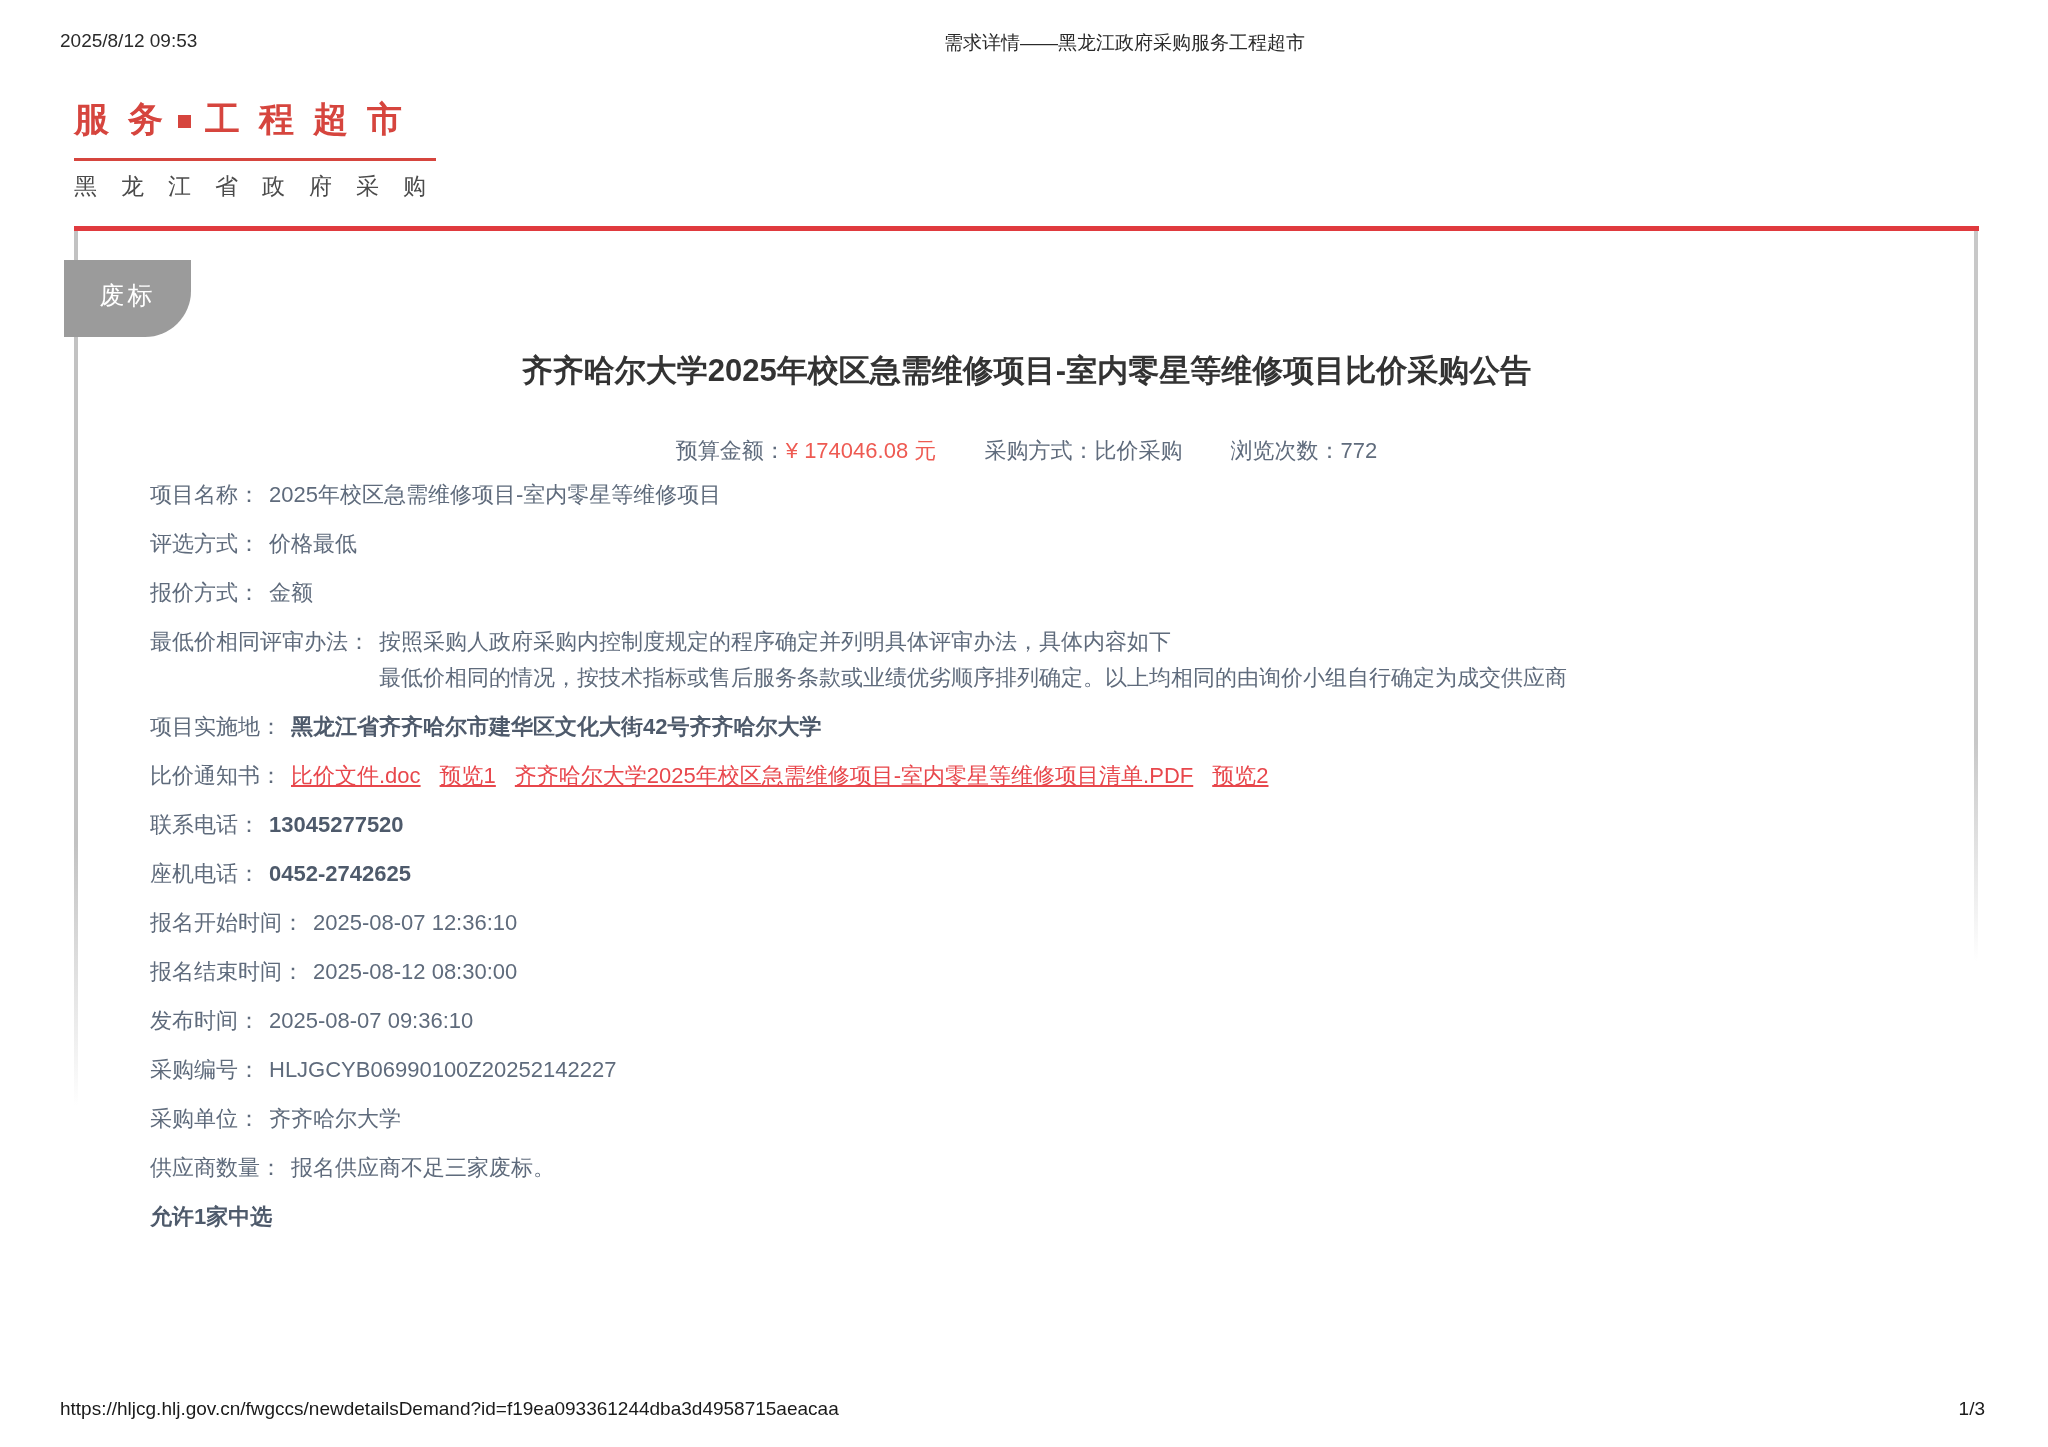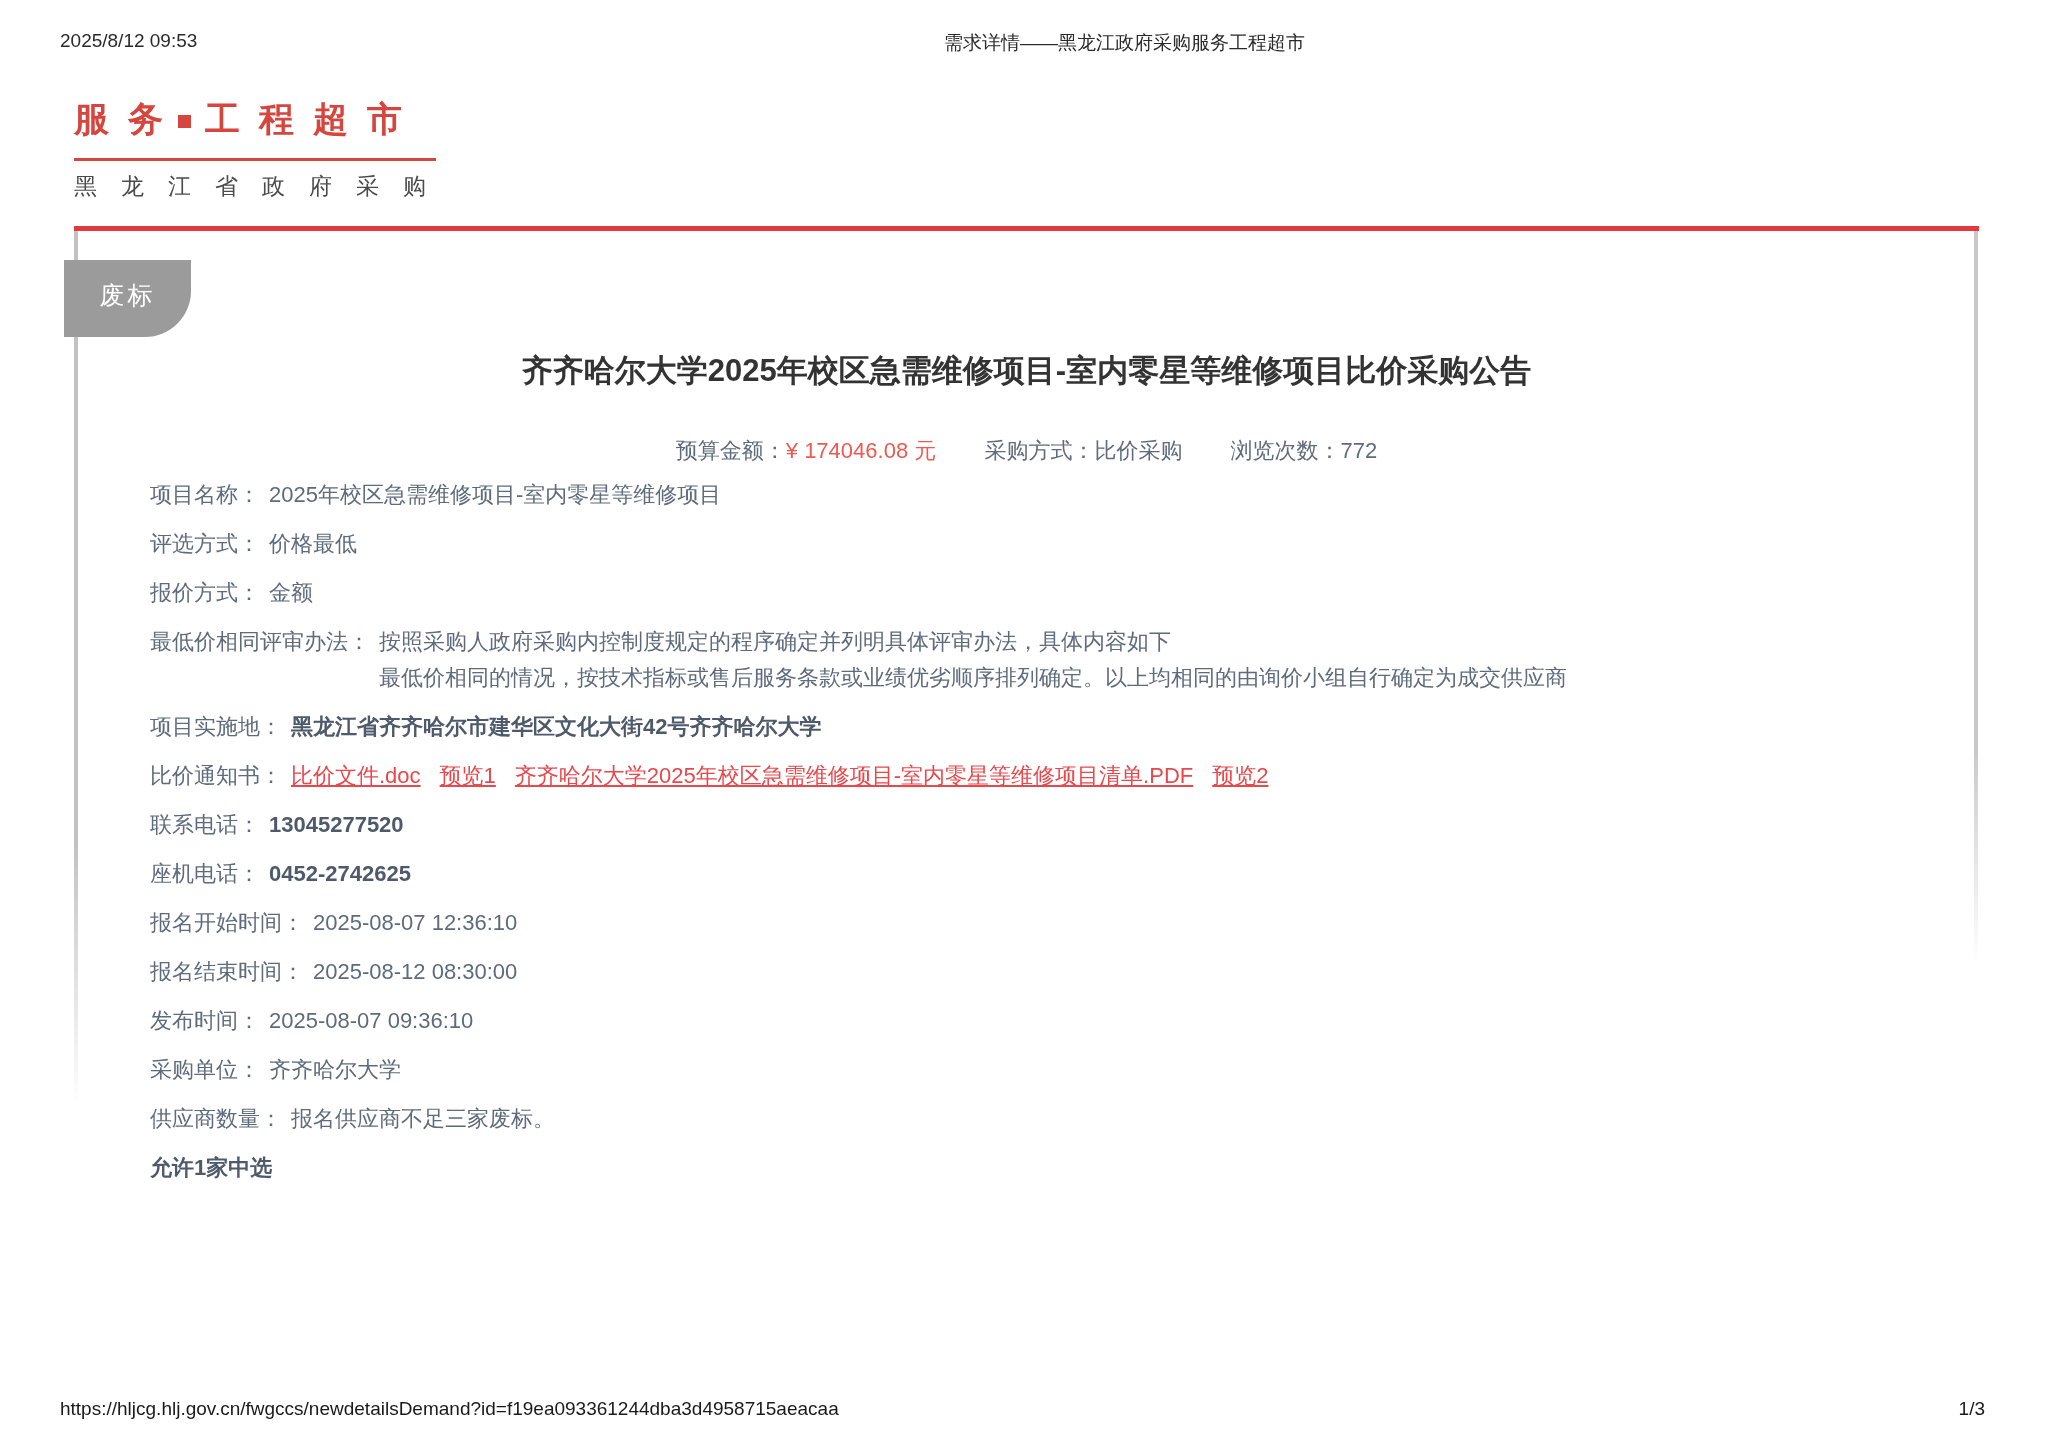--- a/index.html
+++ b/index.html
@@ -125,20 +125,23 @@
   </div>
 
   <div class="field-row">
     <span class="f-label">报名结束时间：</span><span class="f-value">2025-08-12 08:30:00</span>
   </div>
 
   <div class="field-row">
     <span class="f-label">发布时间：</span><span class="f-value">2025-08-07 09:36:10</span>
   </div>
 
+  <div class="field-row">
+    <span class="f-label">采购编号：</span><span class="f-value">HLJGCYB06990100Z20252142227</span>
+  </div>
 
   <div class="field-row">
     <span class="f-label">采购单位：</span><span class="f-value">齐齐哈尔大学</span>
   </div>
 
   <div class="field-row">
     <span class="f-label">供应商数量：</span><span class="f-value">报名供应商不足三家废标。</span>
   </div>
 
   <div class="field-row">

